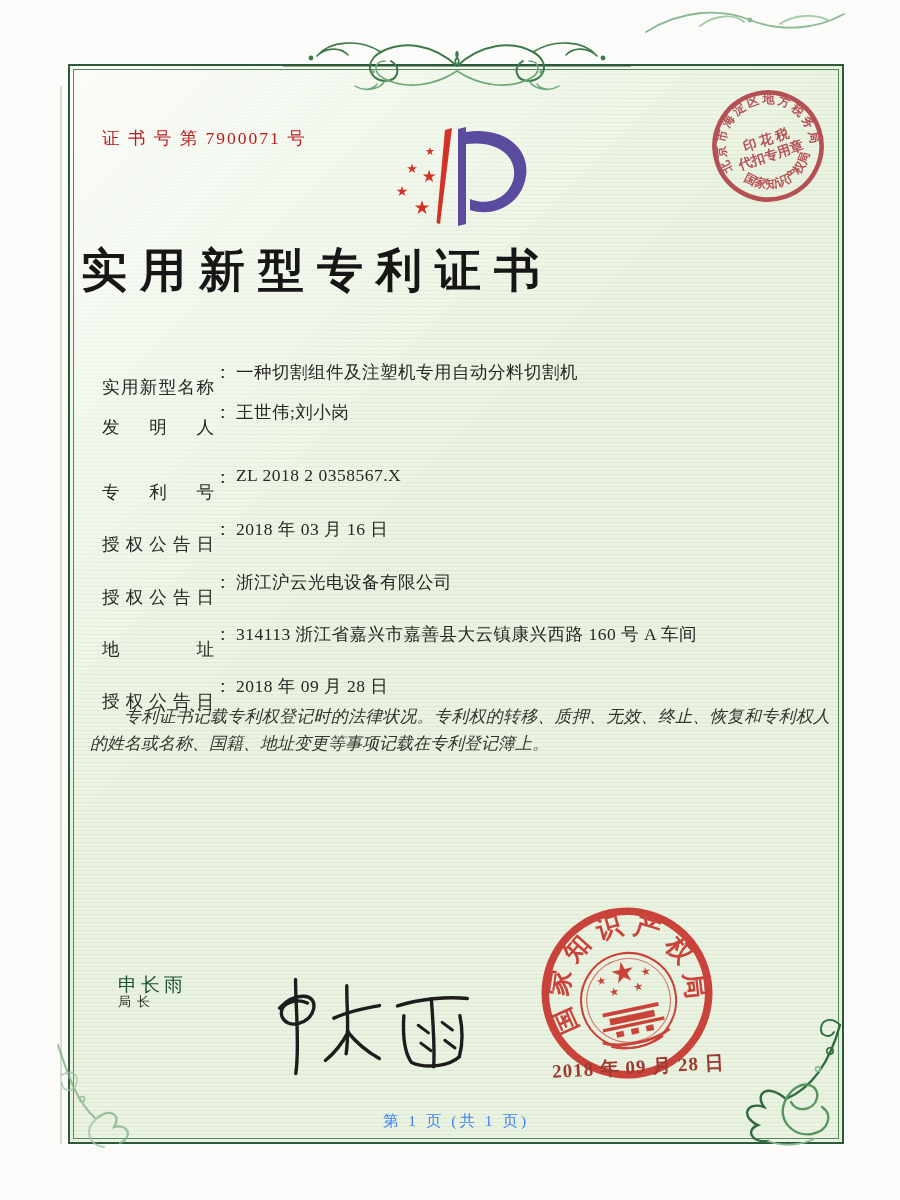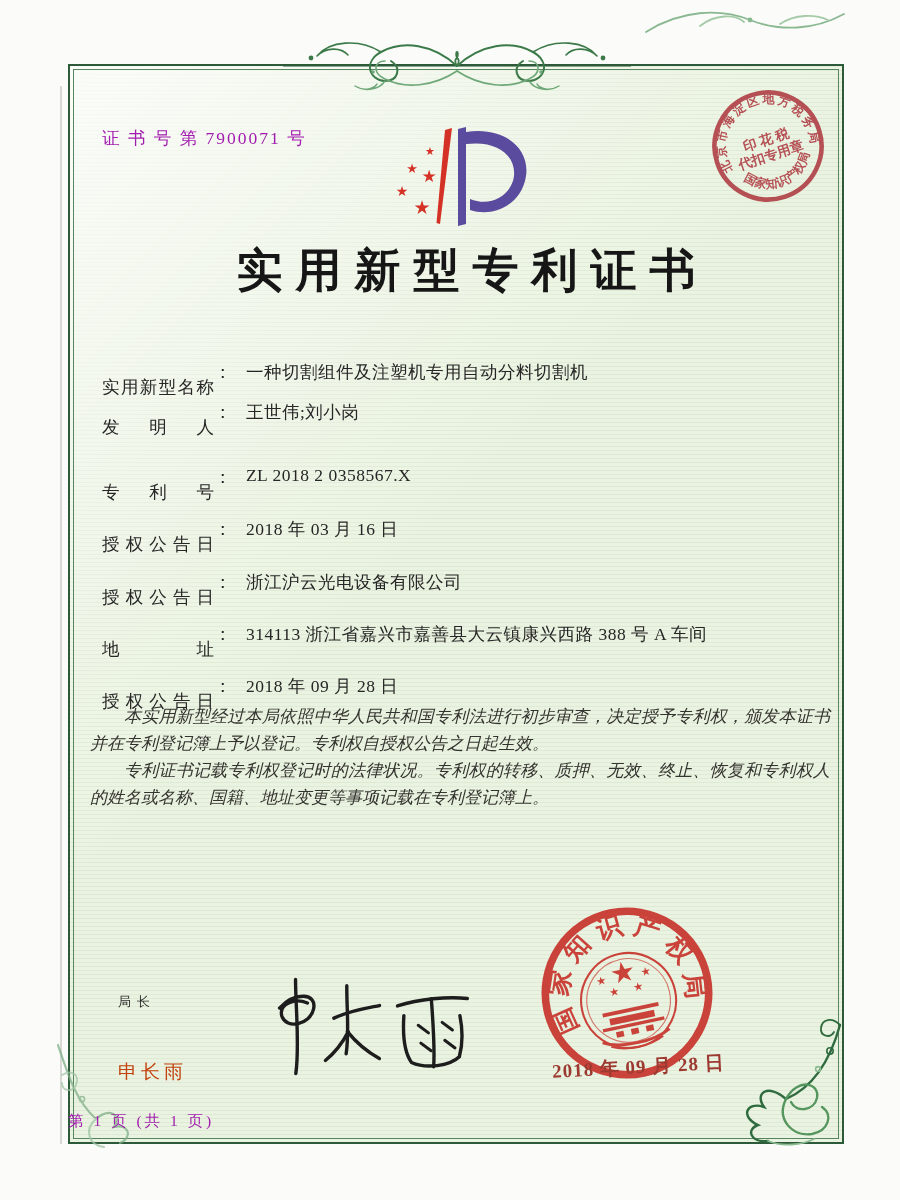--- a/index.html
+++ b/index.html
@@ -21,55 +21,55 @@
   .frame-inner{
     position:absolute;left:3px;top:3px;right:3px;bottom:3px;
     border:1px solid #57855f;
   }
   .paper-edge{
     position:absolute;left:60px;top:86px;width:2px;height:1058px;
     background:#c6c6c0;opacity:.65;
   }
   .cert-number{
     position:absolute;left:102px;top:126px;
-    font-size:17.5px;letter-spacing:2px;color:#a21caf;
+    font-size:17.5px;letter-spacing:2px;color:#b91c1c;
   }
   .logo{position:absolute;left:388px;top:124px;width:145px;height:110px;}
   .tax-stamp{position:absolute;left:708px;top:86px;width:120px;height:120px;opacity:.88;}
   .title{
-    position:absolute;left:78px;top:240px;width:776px;
-    text-align:center;font-size:46px;font-weight:bold;color:#161616;
+    position:absolute;left:68px;top:240px;width:776px;
+    font-size:46px;font-weight:bold;color:#161616;
     letter-spacing:13px;text-indent:13px;
   }
   .field-row{position:absolute;left:102px;width:700px;font-size:17.5px;color:#262626;}
   .flabel{
     display:inline-block;width:112px;vertical-align:top;
     text-align:justify;text-align-last:justify;margin-top:15px;
   }
   .fcolon{display:inline-block;vertical-align:top;}
-  .fvalue{display:inline-block;vertical-align:top;margin-left:10px;max-width:560px;letter-spacing:.5px;}
+  .fvalue{display:inline-block;vertical-align:top;max-width:560px;letter-spacing:.5px;}
   .grant-right{position:absolute;left:418px;top:0;}
   .body-text{
     position:absolute;left:90px;top:703px;width:740px;
     font-size:17px;line-height:27px;text-align:justify;
     font-style:italic;color:#33332f;
   }
   .body-text p{margin:0;text-indent:2em;}
   .director-title{position:absolute;left:118px;top:993px;font-size:13px;letter-spacing:6px;color:#2e2e2e;}
-  .director-name{position:absolute;left:118px;top:1059px;font-size:19px;letter-spacing:4px;color:#c2410c;}
+  .director-name{position:absolute;left:118px;top:972px;font-size:19px;letter-spacing:4px;color:#14532d;}
   .signature{position:absolute;left:252px;top:965px;width:230px;height:110px;transform:rotate(-2deg);}
   .seal{position:absolute;left:532px;top:898px;width:190px;height:190px;opacity:.92;}
   .seal-date{
     position:absolute;left:552px;top:1053px;width:220px;
     font-size:19px;color:#9c3a31;letter-spacing:1px;transform:rotate(-3deg);
     font-weight:bold;
   }
   .footer{
-    position:absolute;left:68px;top:1111px;width:776px;text-align:left;
-    font-size:15.5px;letter-spacing:3px;color:#a21caf;
+    position:absolute;left:68px;top:1111px;width:776px;text-align:center;
+    font-size:15.5px;letter-spacing:3px;color:#3b82f6;
   }
   .flourish{position:absolute;}
   .fl-top-center{left:283px;top:28px;width:348px;height:74px;}
   .fl-top-right{left:640px;top:2px;width:210px;height:44px;opacity:.8;}
   .fl-bottom-right{left:718px;top:995px;width:130px;height:152px;}
   .fl-bottom-left{left:52px;top:1035px;width:112px;height:118px;opacity:.75;}
 </style>
 </head>
 <body>
 
@@ -177,29 +177,28 @@
 <div class="field-row" style="top:517px">
   <span class="flabel">授权公告日</span><span class="fcolon">：</span>
   <span class="fvalue">2018 年 03 月 16 日</span>
 </div>
 <div class="field-row" style="top:570px">
   <span class="flabel">授权公告日</span><span class="fcolon">：</span>
   <span class="fvalue">浙江沪云光电设备有限公司</span>
 </div>
 <div class="field-row" style="top:622px">
   <span class="flabel">地址</span><span class="fcolon">：</span>
-  <span class="fvalue">314113 浙江省嘉兴市嘉善县大云镇康兴西路 388 号 A 车间</span>
+  <span class="fvalue">314113 浙江省嘉兴市嘉善县大云镇康兴西路 160 号 A 车间</span>
 </div>
 <div class="field-row" style="top:674px">
   <span class="flabel">授权公告日</span><span class="fcolon">：</span>
   <span class="fvalue">2018 年 09 月 28 日</span>
 </div>
 
 <div class="body-text">
-  <p>本实用新型经过本局依照中华人民共和国专利法进行初步审查，决定授予专利权，颁发本证书并在专利登记簿上予以登记。专利权自授权公告之日起生效。</p>
   <p>专利证书记载专利权登记时的法律状况。专利权的转移、质押、无效、终止、恢复和专利权人的姓名或名称、国籍、地址变更等事项记载在专利登记簿上。</p>
 </div>
 
 <div class="director-title">局长</div>
 <div class="director-name">申长雨</div>
 
 <svg class="signature" viewBox="0 0 230 110">
   <g fill="none" stroke="#1d1d1d" stroke-width="3.4" stroke-linecap="round">
     <path d="M28,40 C44,24 66,26 62,42 C58,58 34,62 30,48 C27,36 44,30 56,36"></path>
     <path d="M45,12 C44,40 47,78 42,106"></path>

